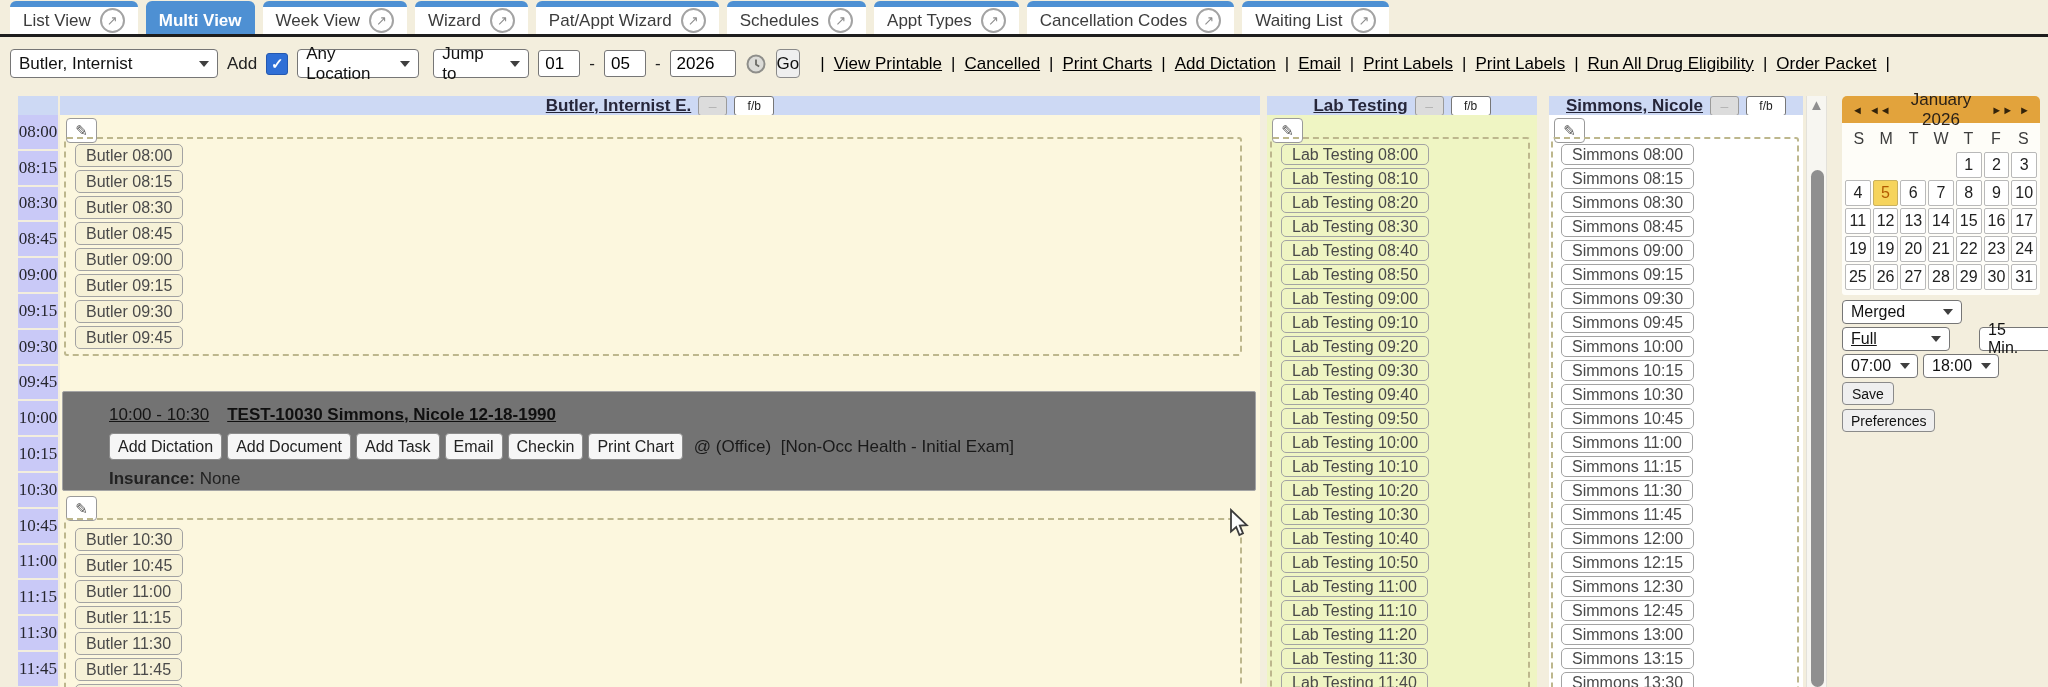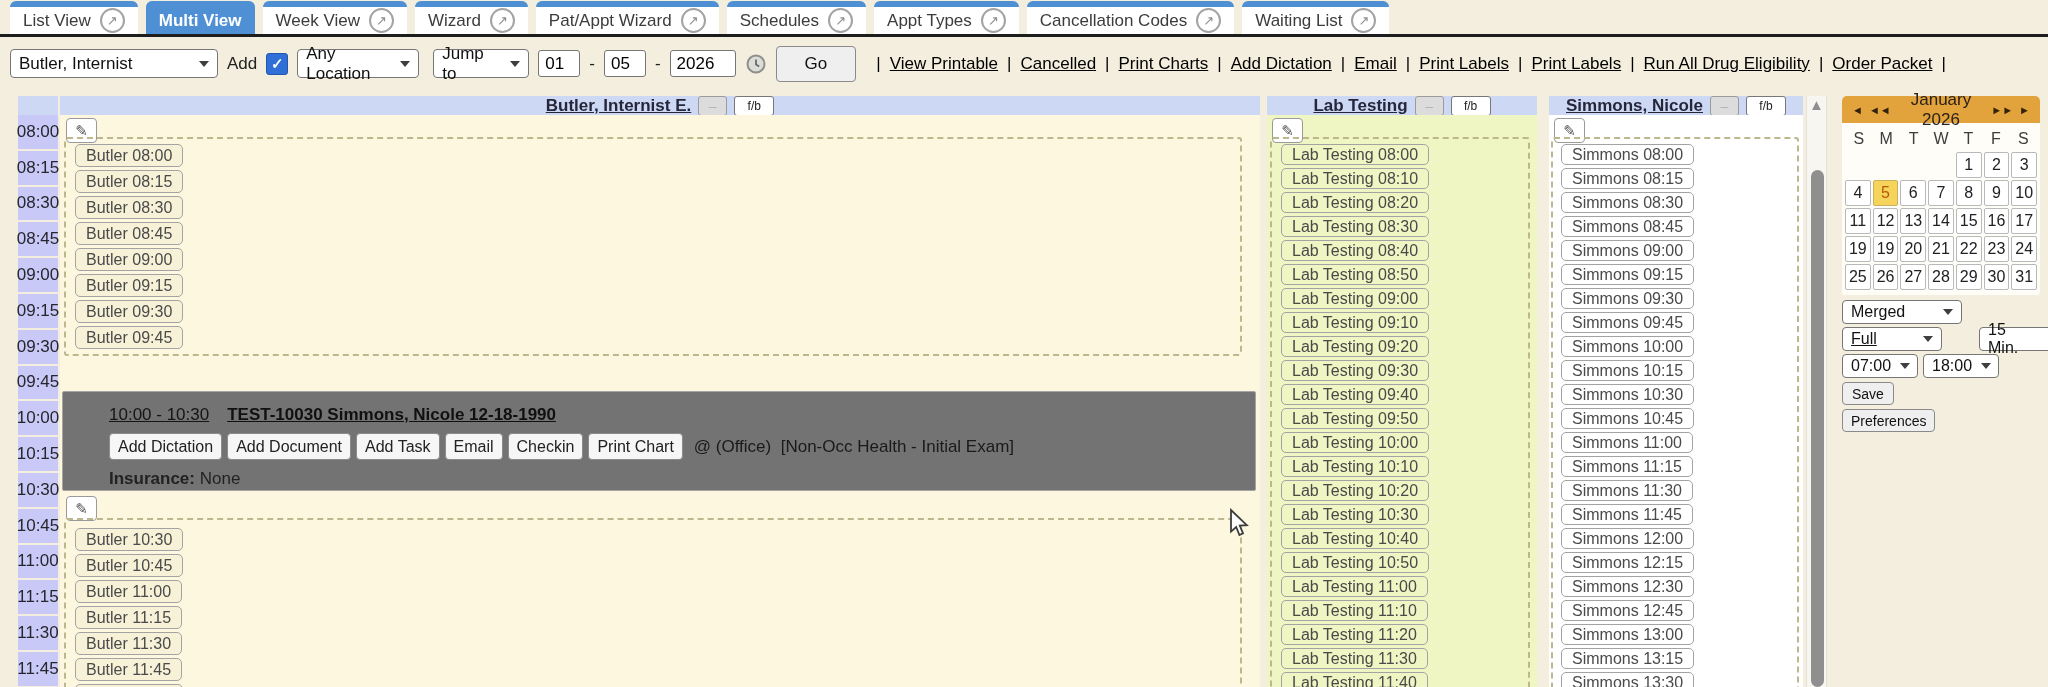--- a/index.html
+++ b/index.html
@@ -26,40 +26,40 @@
   .chev{margin-left:9px;width:0;height:0;border-left:5px solid transparent;
         border-right:5px solid transparent;border-top:6px solid #3f3f3f;}
   .checkbox{width:20px;height:20px;background:#2f6fd6;border:1px solid #2458b0;border-radius:3px;
             display:flex;align-items:center;justify-content:center;cursor:pointer;}
   .checkbox::after{content:"✓";color:#fff;font-size:15px;font-weight:bold;}
   .dinput{height:27px;border:1px solid #767676;border-radius:3px;background:#fff;
           font-size:17px;font-family:"Liberation Sans",sans-serif;padding:0 6px;box-sizing:border-box;}
   .w-month,.w-day{width:42px;} .w-year{width:66px;}
   .btn{background:#efefef;border:1px solid #8a8a8a;border-radius:4px;font-size:17px;
        color:#111;cursor:pointer;font-family:"Liberation Sans",sans-serif;}
-  .go{height:36px;padding:0 28px;}
+  .go{height:29px;padding:0 0;}
   .links{display:flex;align-items:center;font-size:17px;color:#000;margin-left:2px;}
   .links::after{content:"|";margin-left:9px;}
   .link{text-decoration:underline;font-weight:500;cursor:pointer;white-space:nowrap;}
   .link::before{content:"|";margin:0 9px;text-decoration:none;display:inline-block;}
 
   
   .gutter-head{position:absolute;left:18px;top:96px;width:40px;height:20px;background:#cdd9f4;}
   .colhead{position:absolute;top:96px;height:20px;background:#cdd9f4;display:flex;
            align-items:center;justify-content:center;gap:7px;}
   #head-butler{left:60px;width:1200px;} #head-lab{left:1267px;width:270px;} #head-simmons{left:1549px;width:254px;}
   .colname{font-weight:bold;text-decoration:underline;color:#26263a;font-size:17px;cursor:pointer;}
   .minus-btn{width:27px;height:18px;background:#dcdcdc;border:1px solid #9b9b9b;border-radius:3px;
              color:#b5b5b5;display:flex;align-items:center;justify-content:center;font-size:14px;cursor:pointer;}
   .fb-btn{min-width:30px;height:18px;background:#fff;border:1px solid #777;border-radius:3px;
           font-size:12px;color:#222;display:flex;align-items:center;justify-content:center;
           padding:0 4px;cursor:pointer;}
 
   
-  .gutter{position:absolute;left:18px;top:115px;width:40px;display:flex;flex-direction:column;gap:2px;}
+  .gutter{position:absolute;left:18px;top:115px;width:40px;display:flex;flex-direction:column;gap:2px;font-family:Liberation Serif, serif;}
   .tcell{height:33.8px;background:#c9c9f7;color:#26262e;font-size:17px;display:flex;
          align-items:center;justify-content:center;flex:0 0 auto;}
 
   
   .col{position:absolute;top:115px;bottom:0;}
   #col-butler{left:60px;width:1200px;background:#fcf7de;}
   #col-lab{left:1267px;width:270px;background:#eff5c3;}
   #col-simmons{left:1549px;width:254px;background:#ffffff;}
   .pencil{position:absolute;width:31px;height:25px;background:#fff;border:1px solid #9a9a9a;
           border-radius:4px;color:#555;font-size:15px;display:flex;align-items:center;
@@ -108,21 +108,21 @@
   .dow span{display:flex;align-items:center;justify-content:center;}
   .days{display:grid;grid-template-columns:repeat(7,1fr);gap:2px;}
   .day{height:24px;background:#fff;border:1px solid #b9b9b9;border-radius:2px;display:flex;
        align-items:center;justify-content:center;font-size:16px;color:#222;cursor:pointer;}
   .day.state-empty{background:transparent;border-color:transparent;cursor:default;}
   .day.state-today{background:#f6d45c;border-color:#c9b15e;color:#b25b00;}
 
   
   .pctl{position:absolute;}
   #sel-merged{left:1842px;top:300px;width:120px;}
-  #sel-full{left:1842px;top:327px;width:100px;text-decoration:underline;}
+  #sel-full{left:1842px;top:327px;width:108px;text-decoration:underline;}
   #sel-interval{left:1951px;top:327px;width:89px;margin-left:28px;}
   #sel-start{left:1842px;top:354px;width:76px;}
   #sel-end{left:1923px;top:354px;width:76px;}
   .panel-sel{height:24px;font-size:16px;}
   #save-btn{left:1842px;top:382px;height:23px;font-size:14px;padding:0 9px;}
   #prefs-btn{left:1842px;top:409px;height:23px;font-size:14px;padding:0 8px;}
 
   .cursor{position:absolute;left:1228px;top:508px;pointer-events:none;}
 </style>
 </head>

